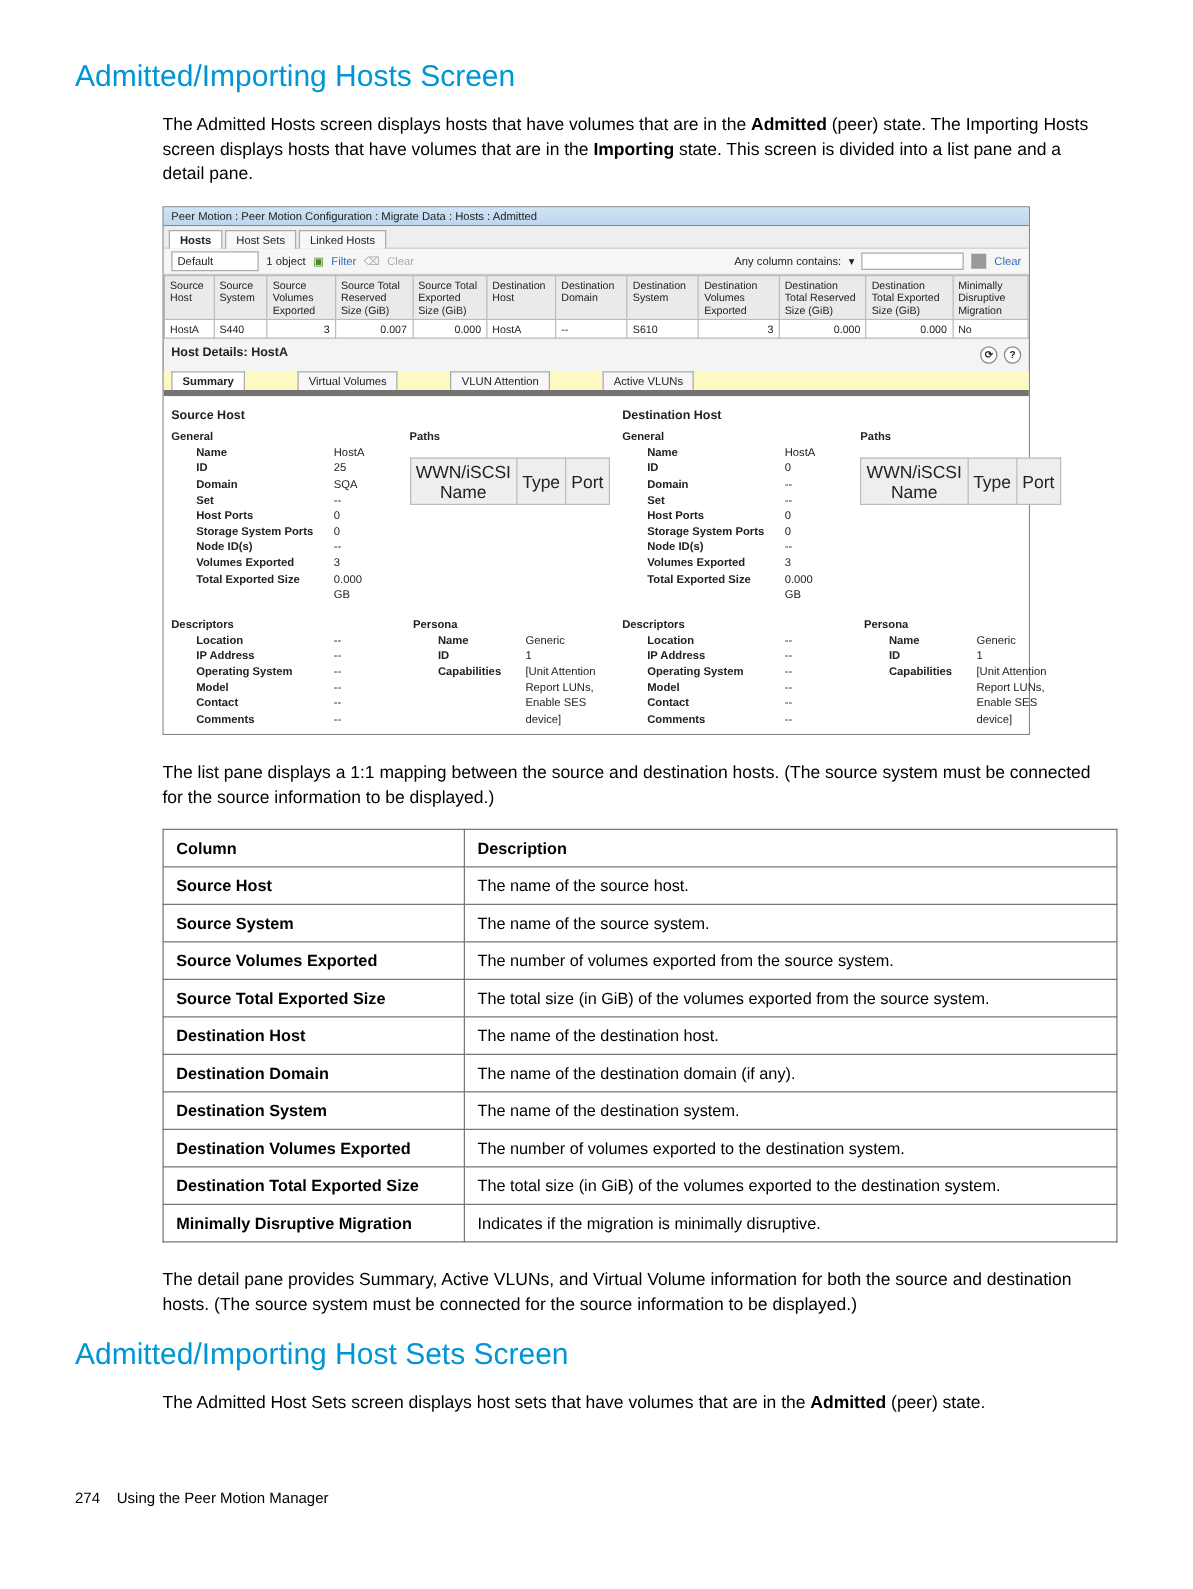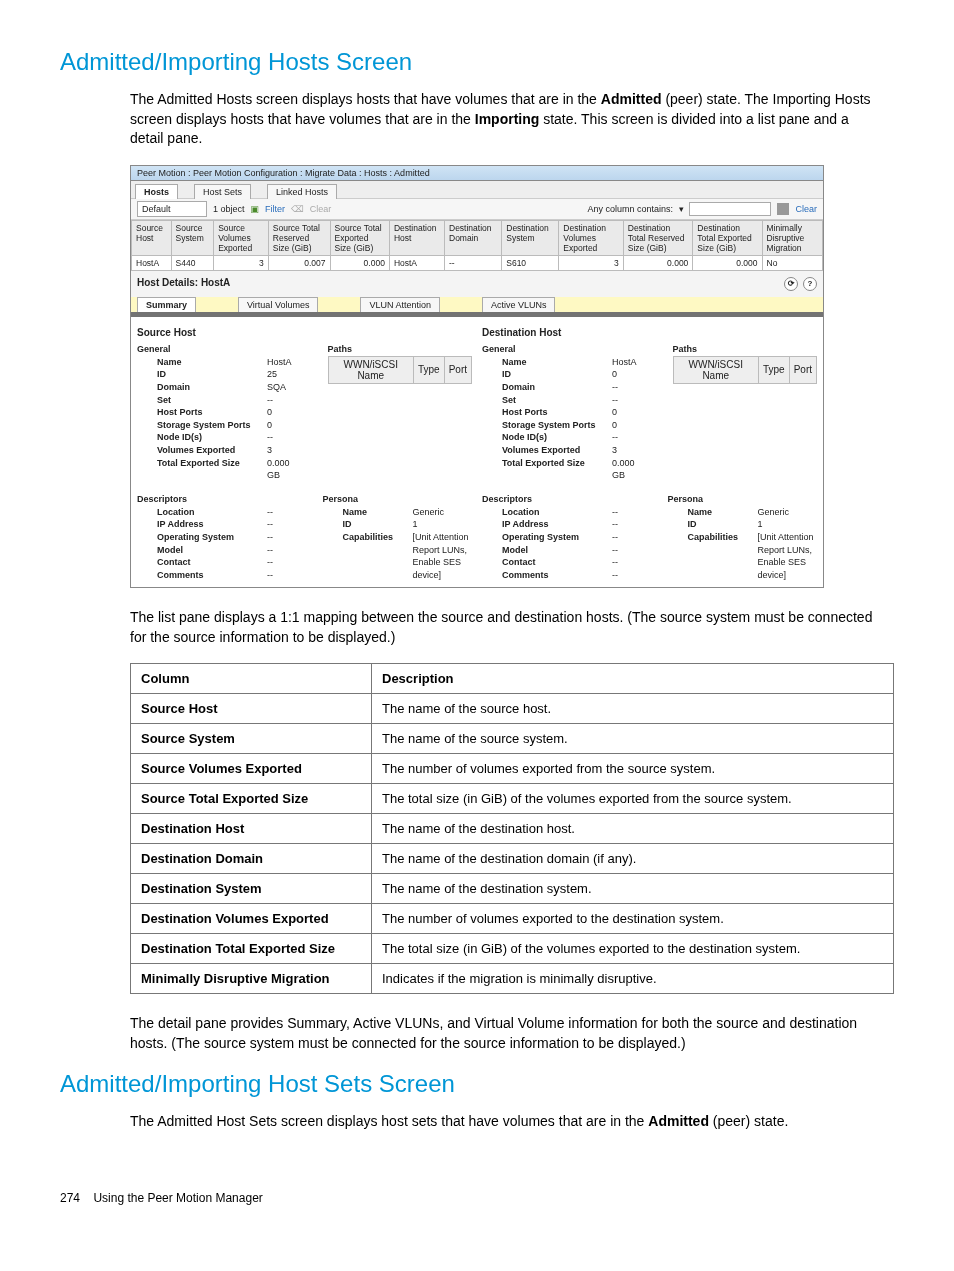--- a/index.html
+++ b/index.html
@@ -38,21 +38,21 @@
     position: relative;
   }
   .titlebar {
     background: linear-gradient(#d0e4f5,#bcd6ee);
     padding: 2px 6px;
     font-size: 9px;
     border-bottom: 1px solid #888;
   }
   .tabs-row {
     display: flex;
-    gap: 14px;
+    gap: 0;
     background: #eee;
     padding: 2px 4px 0 4px;
     font-size: 9px;
   }
   .tab {
     padding: 2px 8px;
     border: 1px solid #aaa;
     border-bottom: none;
     background: #f7f7f7;
     margin-right: 2px;
@@ -146,22 +146,22 @@
   .kv {
     font-size: 9px;
     line-height: 1.4;
   }
   .kv .row { display:flex;margin-left:20px; }
   .kv .k { width: 110px; font-weight: bold; }
   .kv .v { flex:1; }
   .paths-table {
     border-collapse: collapse;
     width: 100%;
-    font-size: 10px;
-    margin-top: 2px;
+    font-size: 14px;
+    margin-top: 12px;
   }
   .paths-table th {
     border: 1px solid #bbb;
     background:#eee;
     text-align: center;
     padding: 2px 4px;
     font-weight: normal;
   }
   .two-col {
     display:flex; gap: 36px;

